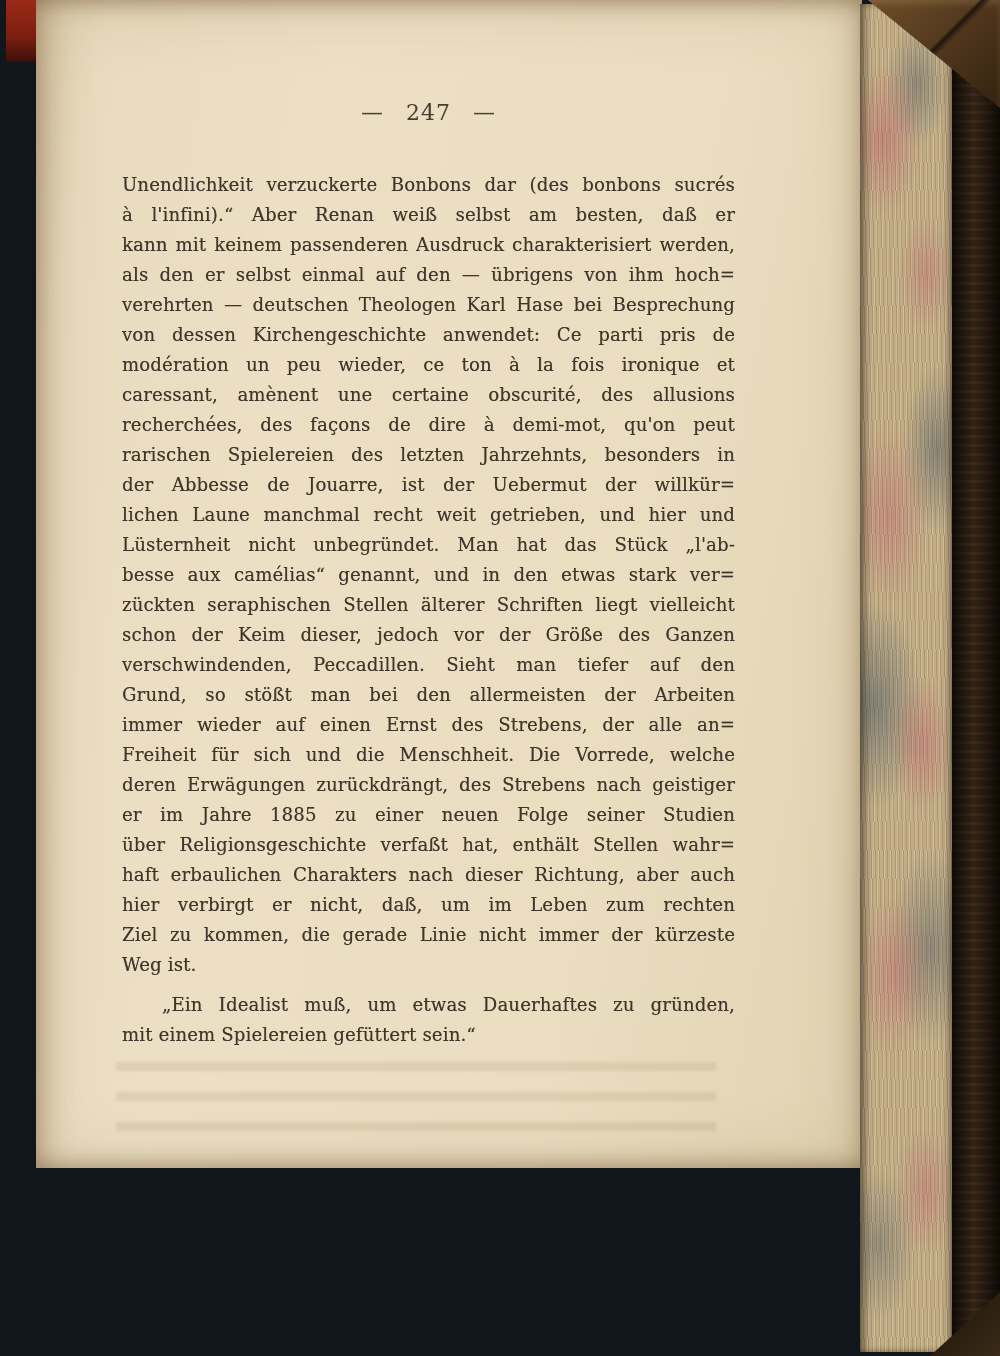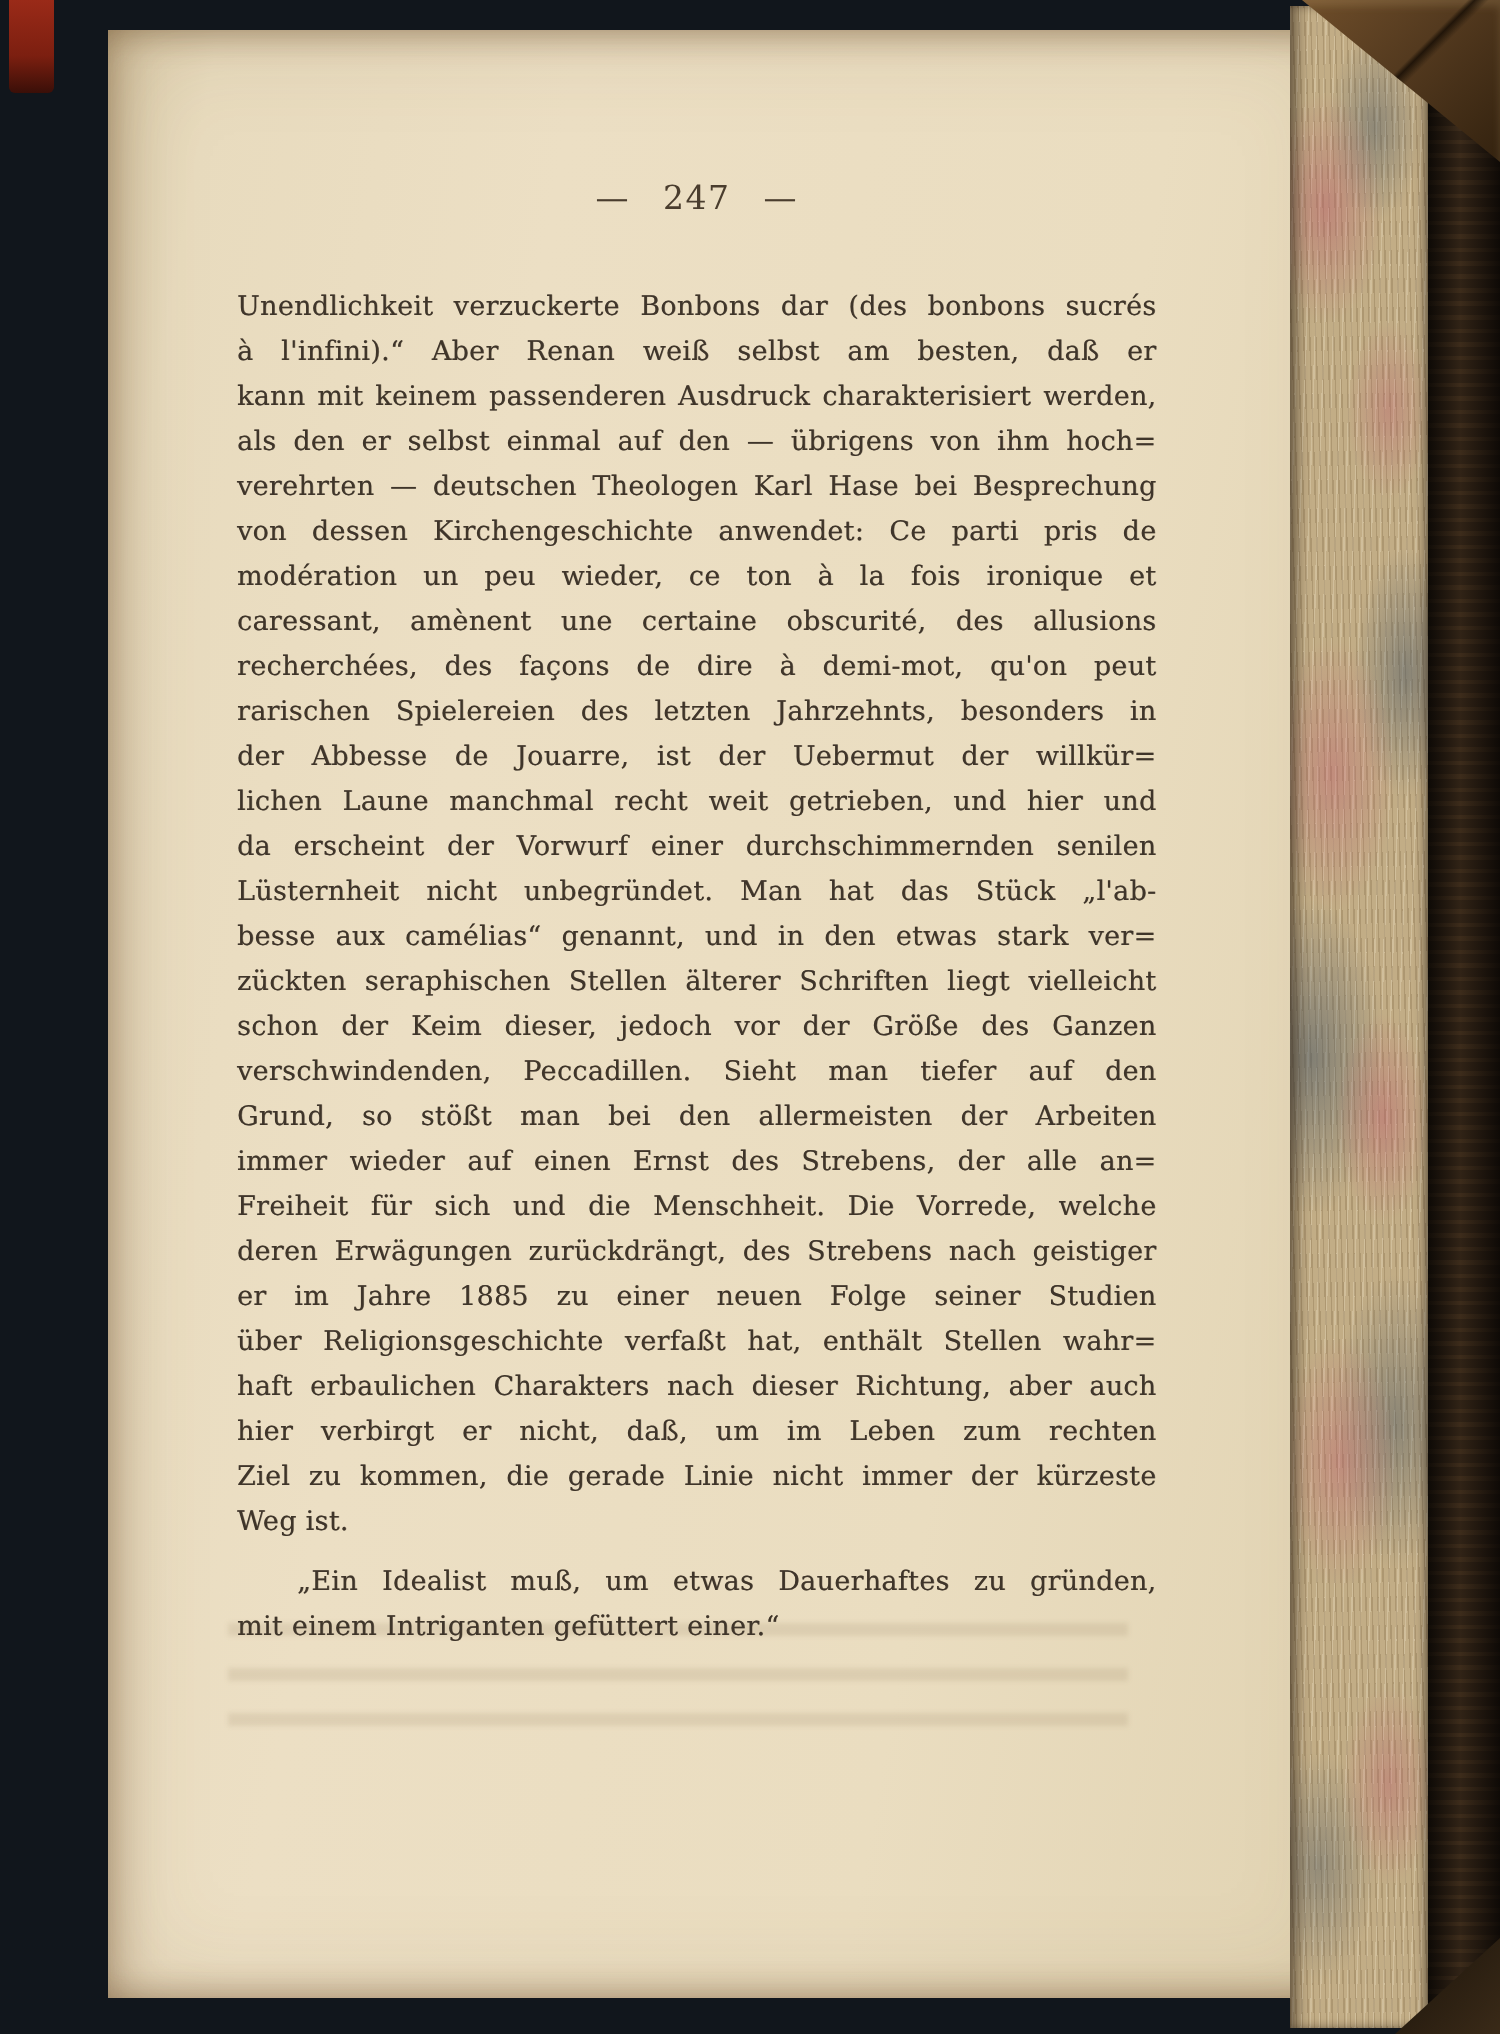--- a/index.html
+++ b/index.html
@@ -14,29 +14,28 @@
 
   
   .spine-red {
     position: absolute; left: 6px; top: 0; width: 30px; height: 62px;
     background: linear-gradient(180deg, #9a2a18 0%, #7c1f10 60%, #3a0f08 100%);
     border-radius: 0 0 4px 4px;
   }
 
   
   .page {
-    position: absolute; left: 36px; top: 20px; width: 826px; height: 1312px;
+    position: absolute; left: 36px; top: 0; width: 826px; height: 1168px;
     background: linear-gradient(100deg, #ddcfae 0%, #e8dbbe 7%, #ecdfc4 30%, #eaddc0 68%, #e1d3b2 100%);
     box-shadow:
       inset 0 0 70px rgba(120, 90, 50, 0.18),
       inset 16px 0 30px -10px rgba(110, 80, 45, 0.38),
       inset -14px 0 26px -10px rgba(110, 80, 45, 0.30),
       inset 0 14px 22px -12px rgba(110, 80, 45, 0.35),
       inset 0 -14px 22px -12px rgba(110, 80, 45, 0.30);
-    margin-left: 36px;
   }
 
   
   .bleed {
     position: absolute; left: 80px; top: 1062px; width: 600px; height: 80px;
     background: repeating-linear-gradient(180deg,
       rgba(128, 104, 70, 0.13) 0 9px,
       rgba(128, 104, 70, 0) 9px 30px);
     filter: blur(1.6px);
     z-index: 0;
@@ -144,40 +143,39 @@
             <div class="line">kann mit keinem passenderen Ausdruck charakterisiert werden,</div>
             <div class="line">als den er selbst einmal auf den — übrigens von ihm hoch=</div>
             <div class="line">verehrten — deutschen Theologen Karl Hase bei Besprechung</div>
             <div class="line">von dessen Kirchengeschichte anwendet: Ce parti pris de</div>
             <div class="line">modération un peu wieder, ce ton à la fois ironique et</div>
             <div class="line">caressant, amènent une certaine obscurité, des allusions</div>
             <div class="line">recherchées, des façons de dire à demi-mot, qu'on peut</div>
             <div class="line">rarischen Spielereien des letzten Jahrzehnts, besonders in</div>
             <div class="line">der Abbesse de Jouarre, ist der Uebermut der willkür=</div>
             <div class="line">lichen Laune manchmal recht weit getrieben, und hier und</div>
-            <div class="line">da erscheint der Vorwurf einer durchschimmernden senilen</div>
             <div class="line">Lüsternheit nicht unbegründet.  Man hat das Stück „l'ab-</div>
             <div class="line">besse aux camélias“ genannt, und in den etwas stark ver=</div>
             <div class="line">zückten seraphischen Stellen älterer Schriften liegt vielleicht</div>
             <div class="line">schon der Keim dieser, jedoch vor der Größe des Ganzen</div>
             <div class="line">verschwindenden, Peccadillen.  Sieht man tiefer auf den</div>
             <div class="line">Grund, so stößt man bei den allermeisten der Arbeiten</div>
             <div class="line">immer wieder auf einen Ernst des Strebens, der alle an=</div>
             <div class="line">Freiheit für sich und die Menschheit.  Die Vorrede, welche</div>
             <div class="line">deren Erwägungen zurückdrängt, des Strebens nach geistiger</div>
             <div class="line">er im Jahre 1885 zu einer neuen Folge seiner Studien</div>
             <div class="line">über Religionsgeschichte verfaßt hat, enthält Stellen wahr=</div>
             <div class="line">haft erbaulichen Charakters nach dieser Richtung, aber auch</div>
             <div class="line">hier verbirgt er nicht, daß, um im Leben zum rechten</div>
             <div class="line">Ziel zu kommen, die gerade Linie nicht immer der kürzeste</div>
             <div class="line short">Weg ist.</div>
           </div>
           <div class="paragraph">
             <div class="line indent">„Ein Idealist muß, um etwas Dauerhaftes zu gründen,</div>
-            <div class="line short">mit einem Intriganten gefüttert einer.“</div>
+            <div class="line short">mit einem Spielereien gefüttert sein.“</div>
           </div>
         </div>
     </div>
   </div>
 
   <div class="fore-edge"></div>
   <div class="leather-right"></div>
   <div class="leather-corner-tr"></div>
   <div class="leather-corner-br"></div>
 

